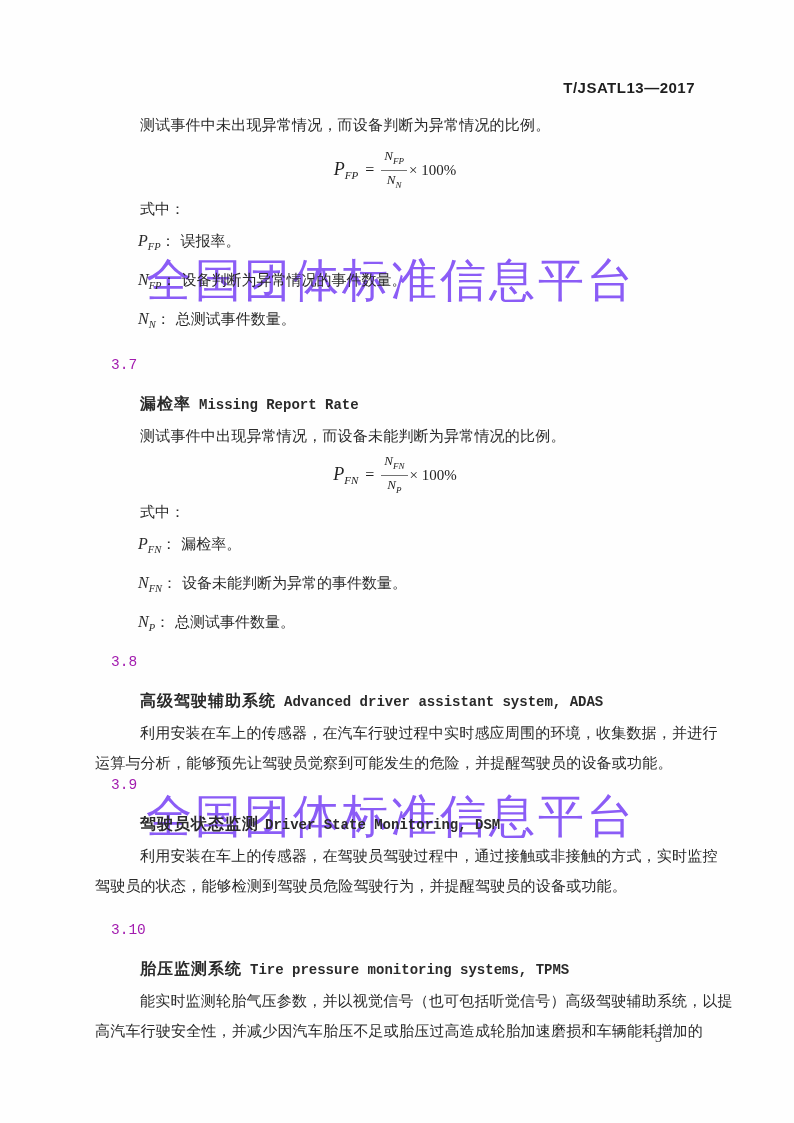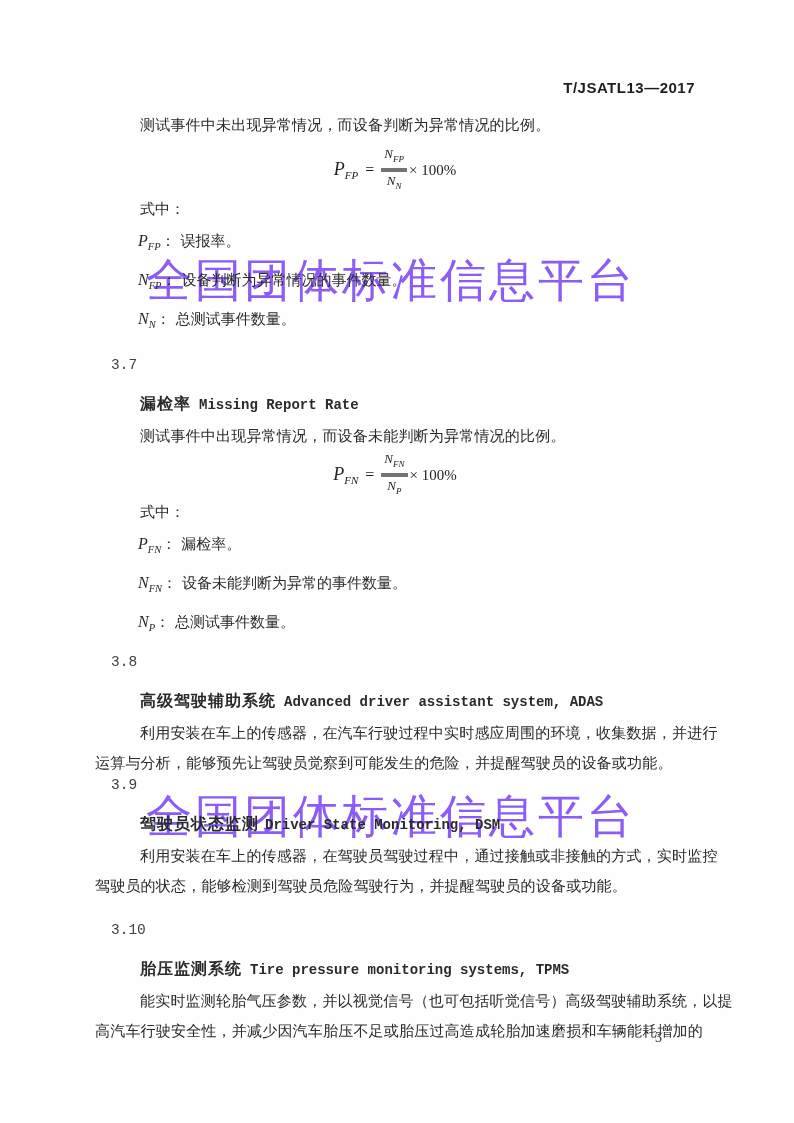--- a/index.html
+++ b/index.html
@@ -31,37 +31,37 @@
     display:flex; justify-content:center; align-items:center;
     height:44px; margin-top:12px; color:#222;
   }
   .formula.second { margin-top:6px; }
   .mi { font-style:italic; }
   .flhs .mi { font-size:18px; }
   .flhs sub { font-style:italic; font-size:11px; }
   .feq { margin:0 7px; font-size:16px; }
   .frac { display:inline-flex; flex-direction:column; align-items:center; }
   .fnum, .fden { font-size:13px; line-height:15px; padding:0 3px; }
-  .fnum { border-bottom:4px solid #737373; padding-bottom:1px; }
+  .fnum { border-bottom:1px solid #737373; padding-bottom:1px; }
   .fden { padding-top:1px; }
   .frac .mi { font-size:13px; }
   .frac sub { font-style:italic; font-size:9px; }
   .ftail { font-size:15px; margin-left:2px; }
 
   .where { margin-top:6px; padding-left:45px; font-size:15px; line-height:22px; }
   .where.second { margin-top:4px; }
   .def { padding-left:43px; font-size:15px; line-height:22px; white-space:nowrap; }
   .def .mi { font-size:16px; }
   .def sub { font-style:italic; font-size:10.5px; }
   .def .dtext { margin-left:5px; }
   .d1 { margin-top:10px; } .d2 { margin-top:11px; } .d3 { margin-top:11px; }
 
   .sec-num {
     padding-left:16px; font-family:"Liberation Mono","DejaVu Sans Mono",monospace;
-    font-size:14.5px; line-height:22px; color:#404040;
+    font-size:14.5px; line-height:22px; color:#a21caf;
   }
   .n37 { margin-top:18px; } .n38 { margin-top:12px; }
   .n39 { } .n310 { margin-top:22px; }
   .sec-heading { margin-top:16px; padding-left:45px; line-height:24px; white-space:nowrap; }
   .title-zh { font-weight:bold; font-size:16px; letter-spacing:1px; }
   .title-en {
     font-family:"Liberation Mono","DejaVu Sans Mono",monospace;
     font-weight:bold; font-size:14px; margin-left:8px; letter-spacing:0;
   }
   .title-en.tight { margin-left:6px; }

